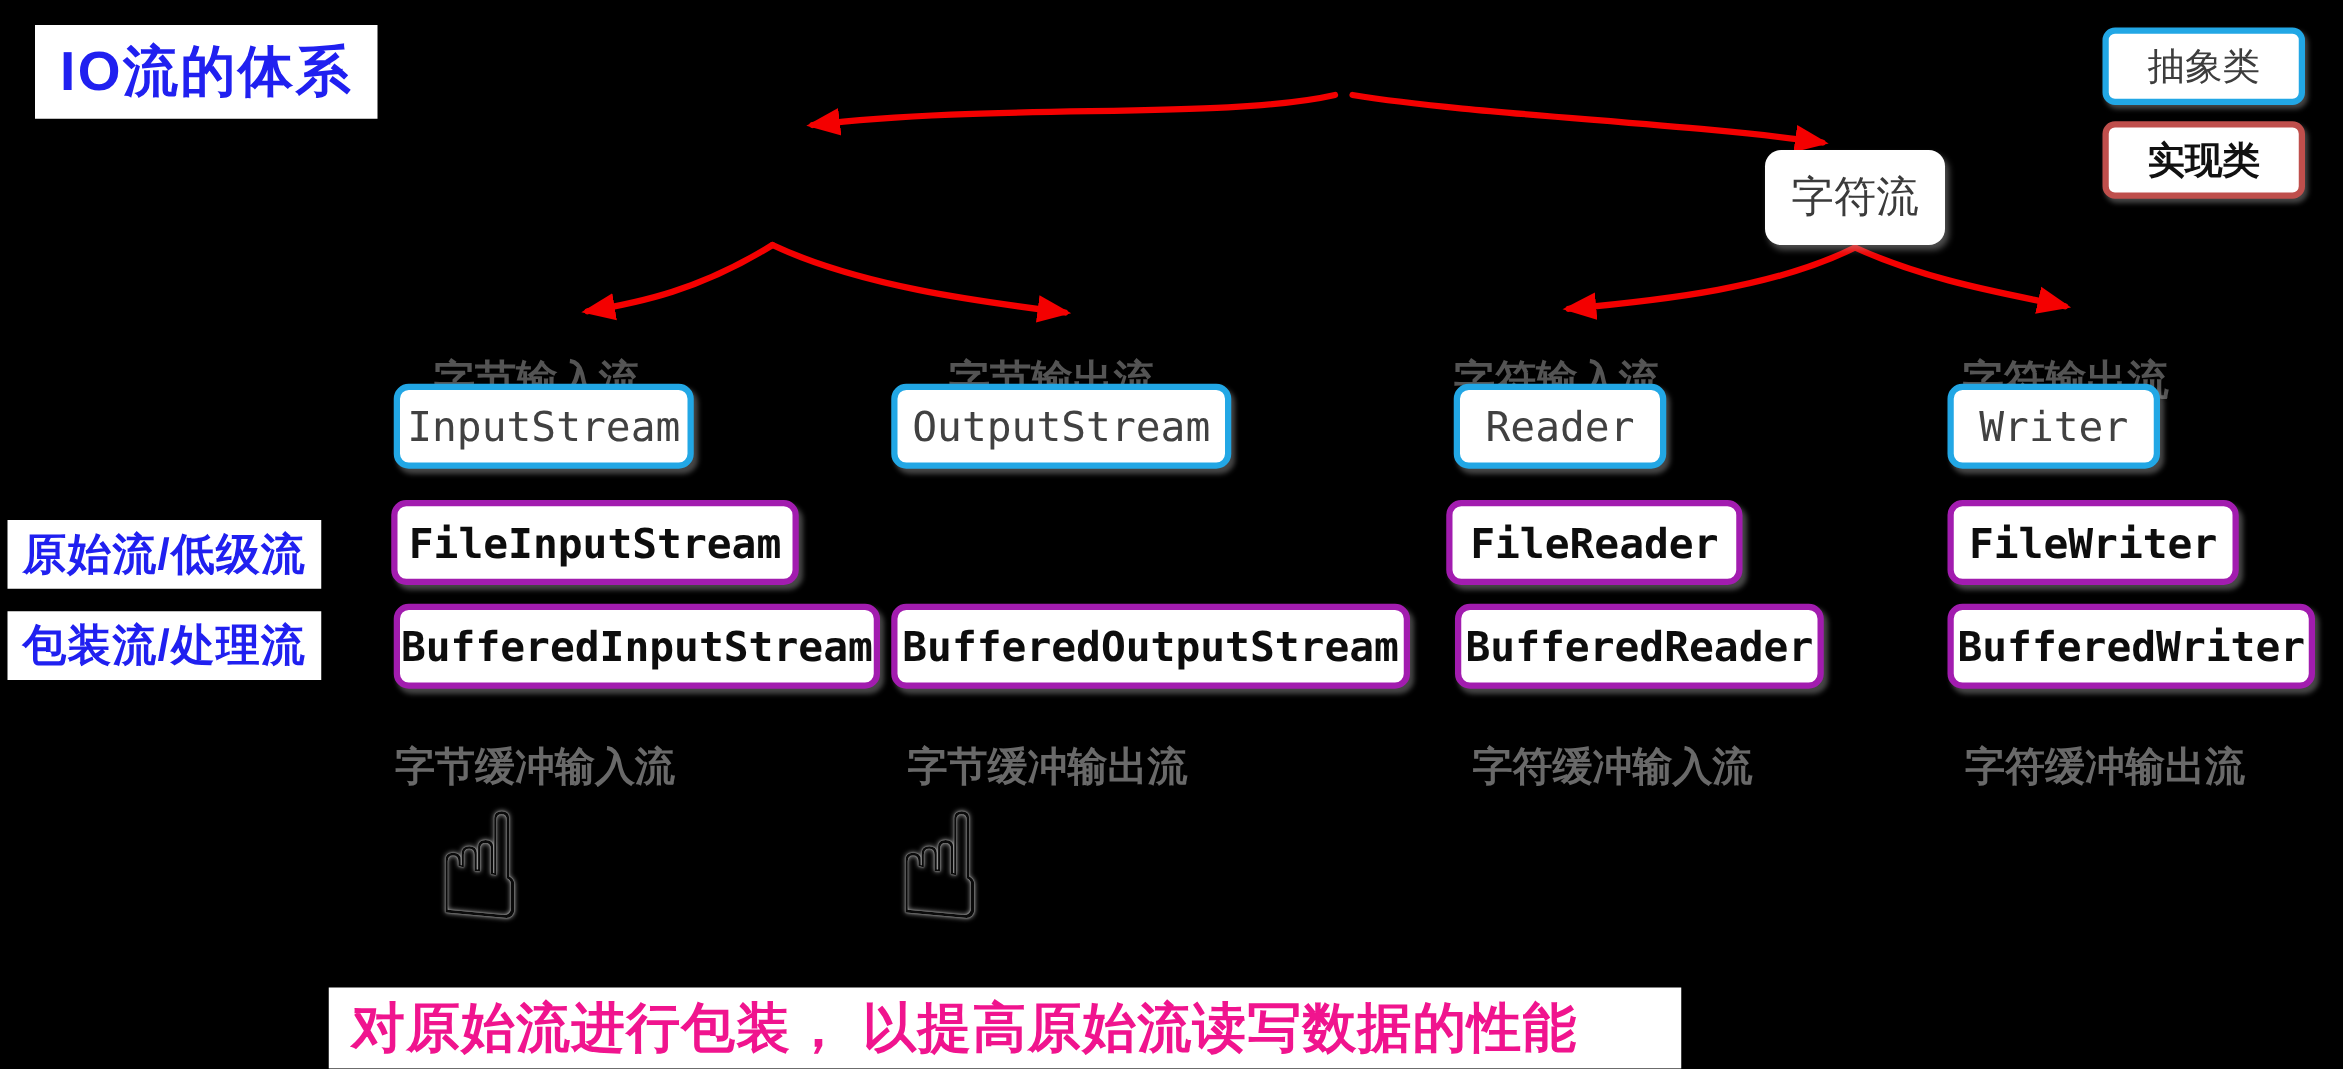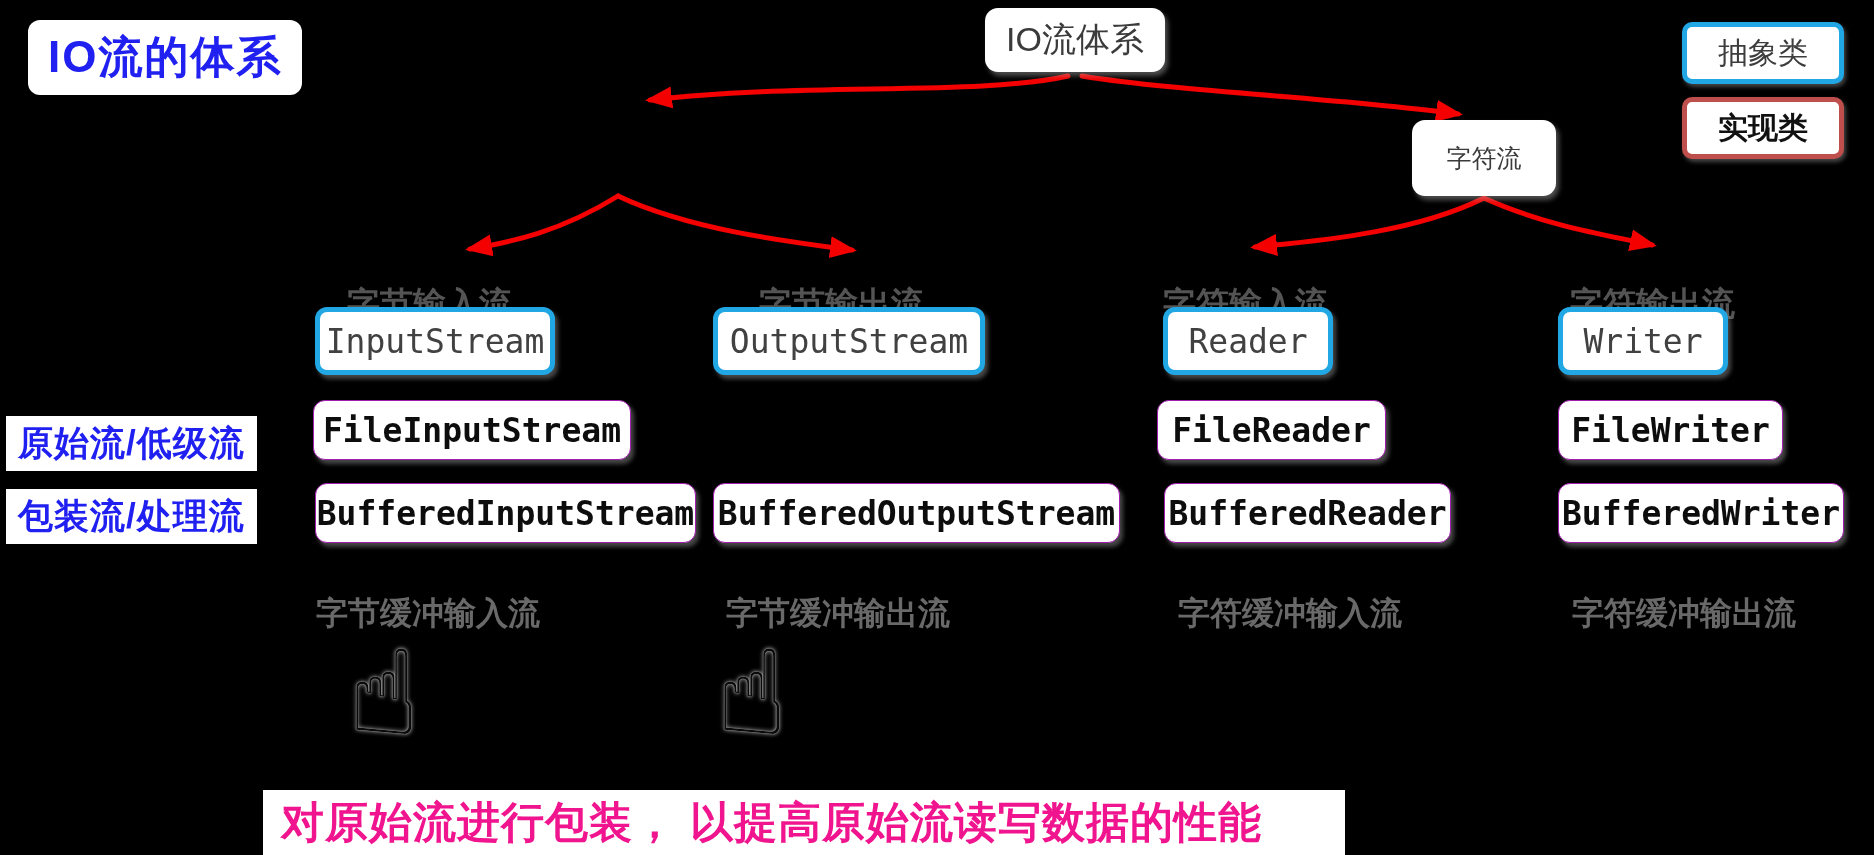--- a/index.html
+++ b/index.html
@@ -5,41 +5,41 @@
   html,body{margin:0;padding:0;background:#000;}
   #canvas{position:relative;width:1874px;height:855px;background:#000;overflow:hidden;
           font-family:"Liberation Sans",sans-serif;}
   svg.connectors{position:absolute;left:0;top:0;pointer-events:none;}
 
   
   .wbox{position:absolute;display:flex;align-items:center;justify-content:center;
         background:#fff;border-radius:13px;box-shadow:3px 4px 5px rgba(175,175,175,.45);}
 
   .title-badge{position:absolute;left:28px;top:20px;padding:8px 20px;background:#fff;
-        color:#2020f0;font-size:44px;font-weight:bold;letter-spacing:2px;border-radius:12px;}
+        color:#2020f0;font-size:44px;font-weight:bold;letter-spacing:2px;}
 
   .root-node{left:985px;top:8px;width:180px;height:64px;font-size:34px;color:#3b3b3b;}
 
   .legend-box{position:absolute;left:1682px;width:152px;height:52px;display:flex;
         align-items:center;justify-content:center;background:#fff;border-radius:10px;
         font-size:30px;box-shadow:2px 3px 4px rgba(175,175,175,.4);}
   .legend-abstract{top:22px;border:5px solid #22a7e5;color:#3d3d3d;}
   .legend-impl{top:97px;border:5px solid #bf4f4c;color:#111;font-weight:bold;}
 
   .node-byte{left:545px;top:113px;width:148px;height:78px;font-size:34px;color:#3b3b3b;}
-  .node-char{left:1412px;top:120px;width:144px;height:76px;font-size:25px;color:#3b3b3b;}
+  .node-char{left:1412px;top:120px;width:144px;height:76px;font-size:34px;color:#3b3b3b;}
 
   .stream-label{position:absolute;top:250px;font-size:33px;font-weight:bold;color:#545454;margin-top:32px;}
   .buffered-label{position:absolute;top:592px;font-size:32px;font-weight:bold;color:#696969;}
 
   .class-box{position:absolute;display:flex;align-items:center;justify-content:center;
         background:#fff;border-radius:12px;box-shadow:3px 4px 4px rgba(170,170,170,.42);
         font-family:"DejaVu Sans Mono",monospace;text-align:center;}
   .abs-box{top:307px;height:58px;border:5px solid #22a7e5;font-size:33px;color:#414141;}
-  .impl-box{border:1px solid #a21caf;font-size:33px;font-weight:bold;color:#0d0d0d;}
+  .impl-box{border:5px solid #a21caf;font-size:33px;font-weight:bold;color:#0d0d0d;}
   .file-box{top:400px;height:58px;}
   .buf-box{top:483px;height:58px;}
 
   
   .l1-c1{left:347px}.l1-c2{left:759px}.l1-c3{left:1163px}.l1-c4{left:1570px}
   .a-c1{left:315px;width:230px}.a-c2{left:713px;width:262px}.a-c3{left:1163px;width:160px}.a-c4{left:1558px;width:160px}
   .f-c1{left:313px;width:316px}.f-c2{left:715px;width:340px}.f-c3{left:1157px;width:227px}.f-c4{left:1558px;width:223px}
   .b-c1{left:315px;width:379px}.b-c2{left:713px;width:405px}.b-c3{left:1164px;width:285px}.b-c4{left:1558px;width:284px}
   .l2-c1{left:316px}.l2-c2{left:726px}.l2-c3{left:1178px}.l2-c4{left:1572px}
 
@@ -73,21 +73,20 @@
       <path d="M 1082 76 C 1180 92, 1345 98, 1458 114" marker-end="url(#ah)"></path>
       <path d="M 618 196 C 560 232, 512 242, 470 249" marker-end="url(#ah)"></path>
       <path d="M 618 196 C 690 230, 790 242, 852 250" marker-end="url(#ah)"></path>
       <path d="M 1484 198 C 1420 230, 1332 240, 1255 247" marker-end="url(#ah)"></path>
       <path d="M 1484 198 C 1545 226, 1612 236, 1652 245" marker-end="url(#ah)"></path>
     </g>
   </svg>
 
   <div class="title-badge">IO流的体系</div>
 
-  <div class="wbox root-node">IO流体系</div>
 
   <div class="legend-box legend-abstract">抽象类</div>
   <div class="legend-box legend-impl">实现类</div>
 
   <div class="wbox node-char">字符流</div>
 
   <div class="stream-label l1-c1">字节输入流</div>
   <div class="stream-label l1-c2">字节输出流</div>
   <div class="stream-label l1-c3">字符输入流</div>
   <div class="stream-label l1-c4">字符输出流</div>

